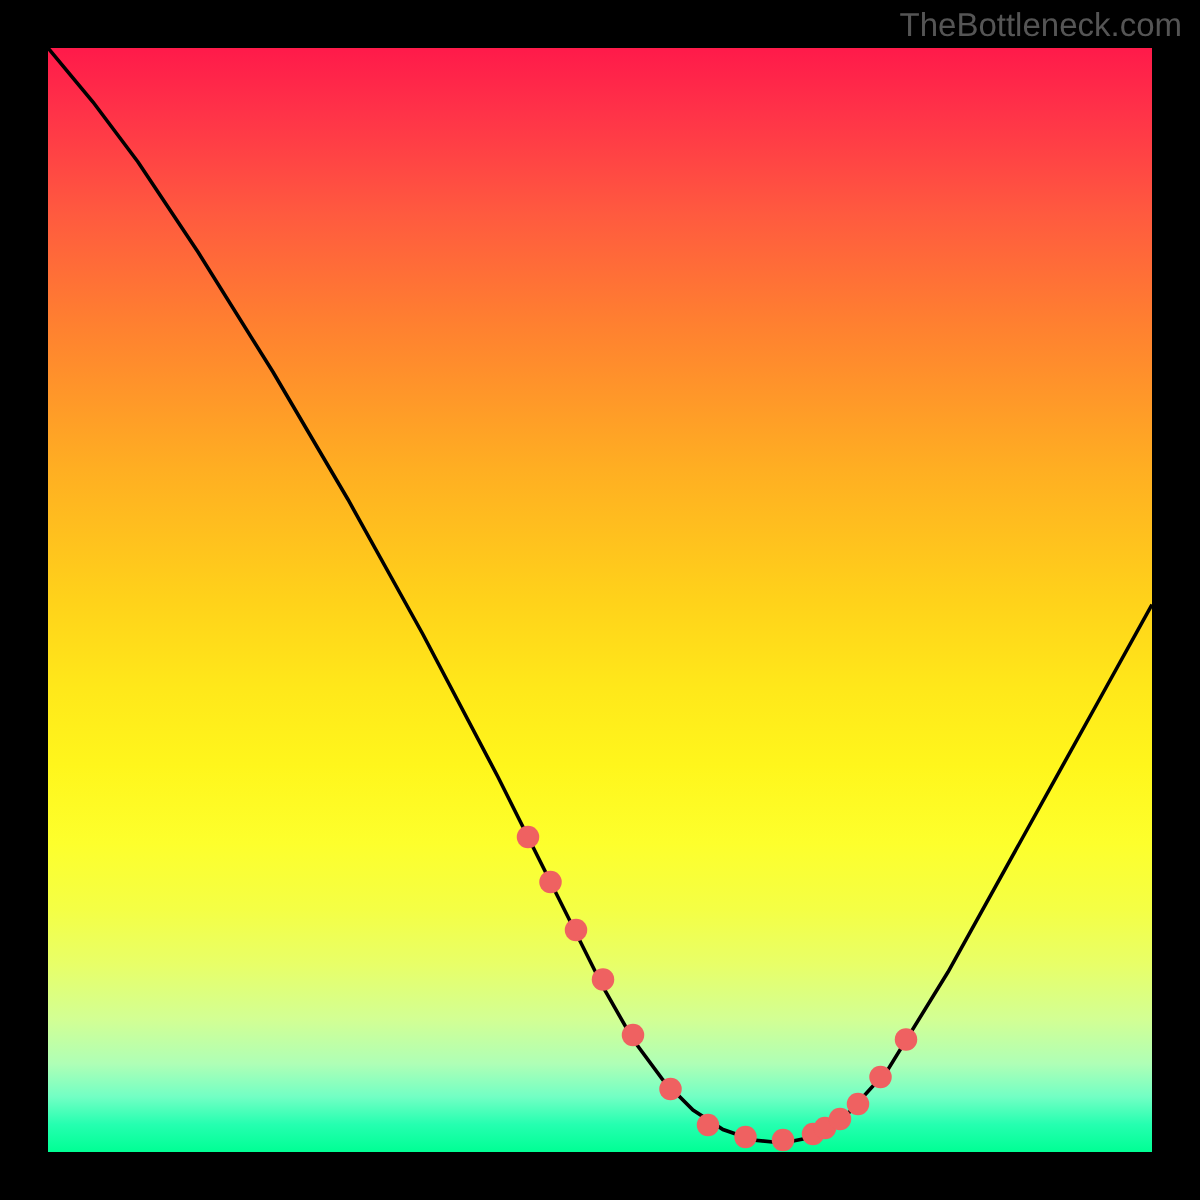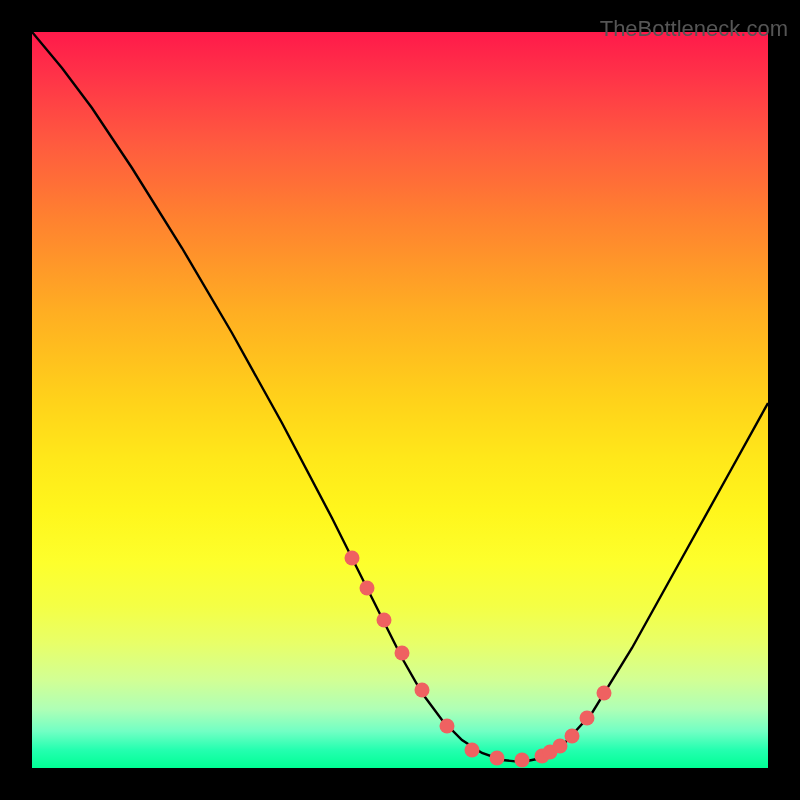--- a/index.html
+++ b/index.html
@@ -12,21 +12,20 @@
     font-family: Arial, sans-serif;
   }
   .watermark {
     position: absolute;
     top: 4px;
     right: 12px;
     color: #555;
     font-size: 22px;
     font-weight: 500;
     z-index: 10;
-    margin-top: 12px;
   }
   .plot-area {
     position: absolute;
     left: 32px;
     top: 32px;
     width: 736px;
     height: 736px;
     overflow: hidden;
   }
   .gradient-bg {

